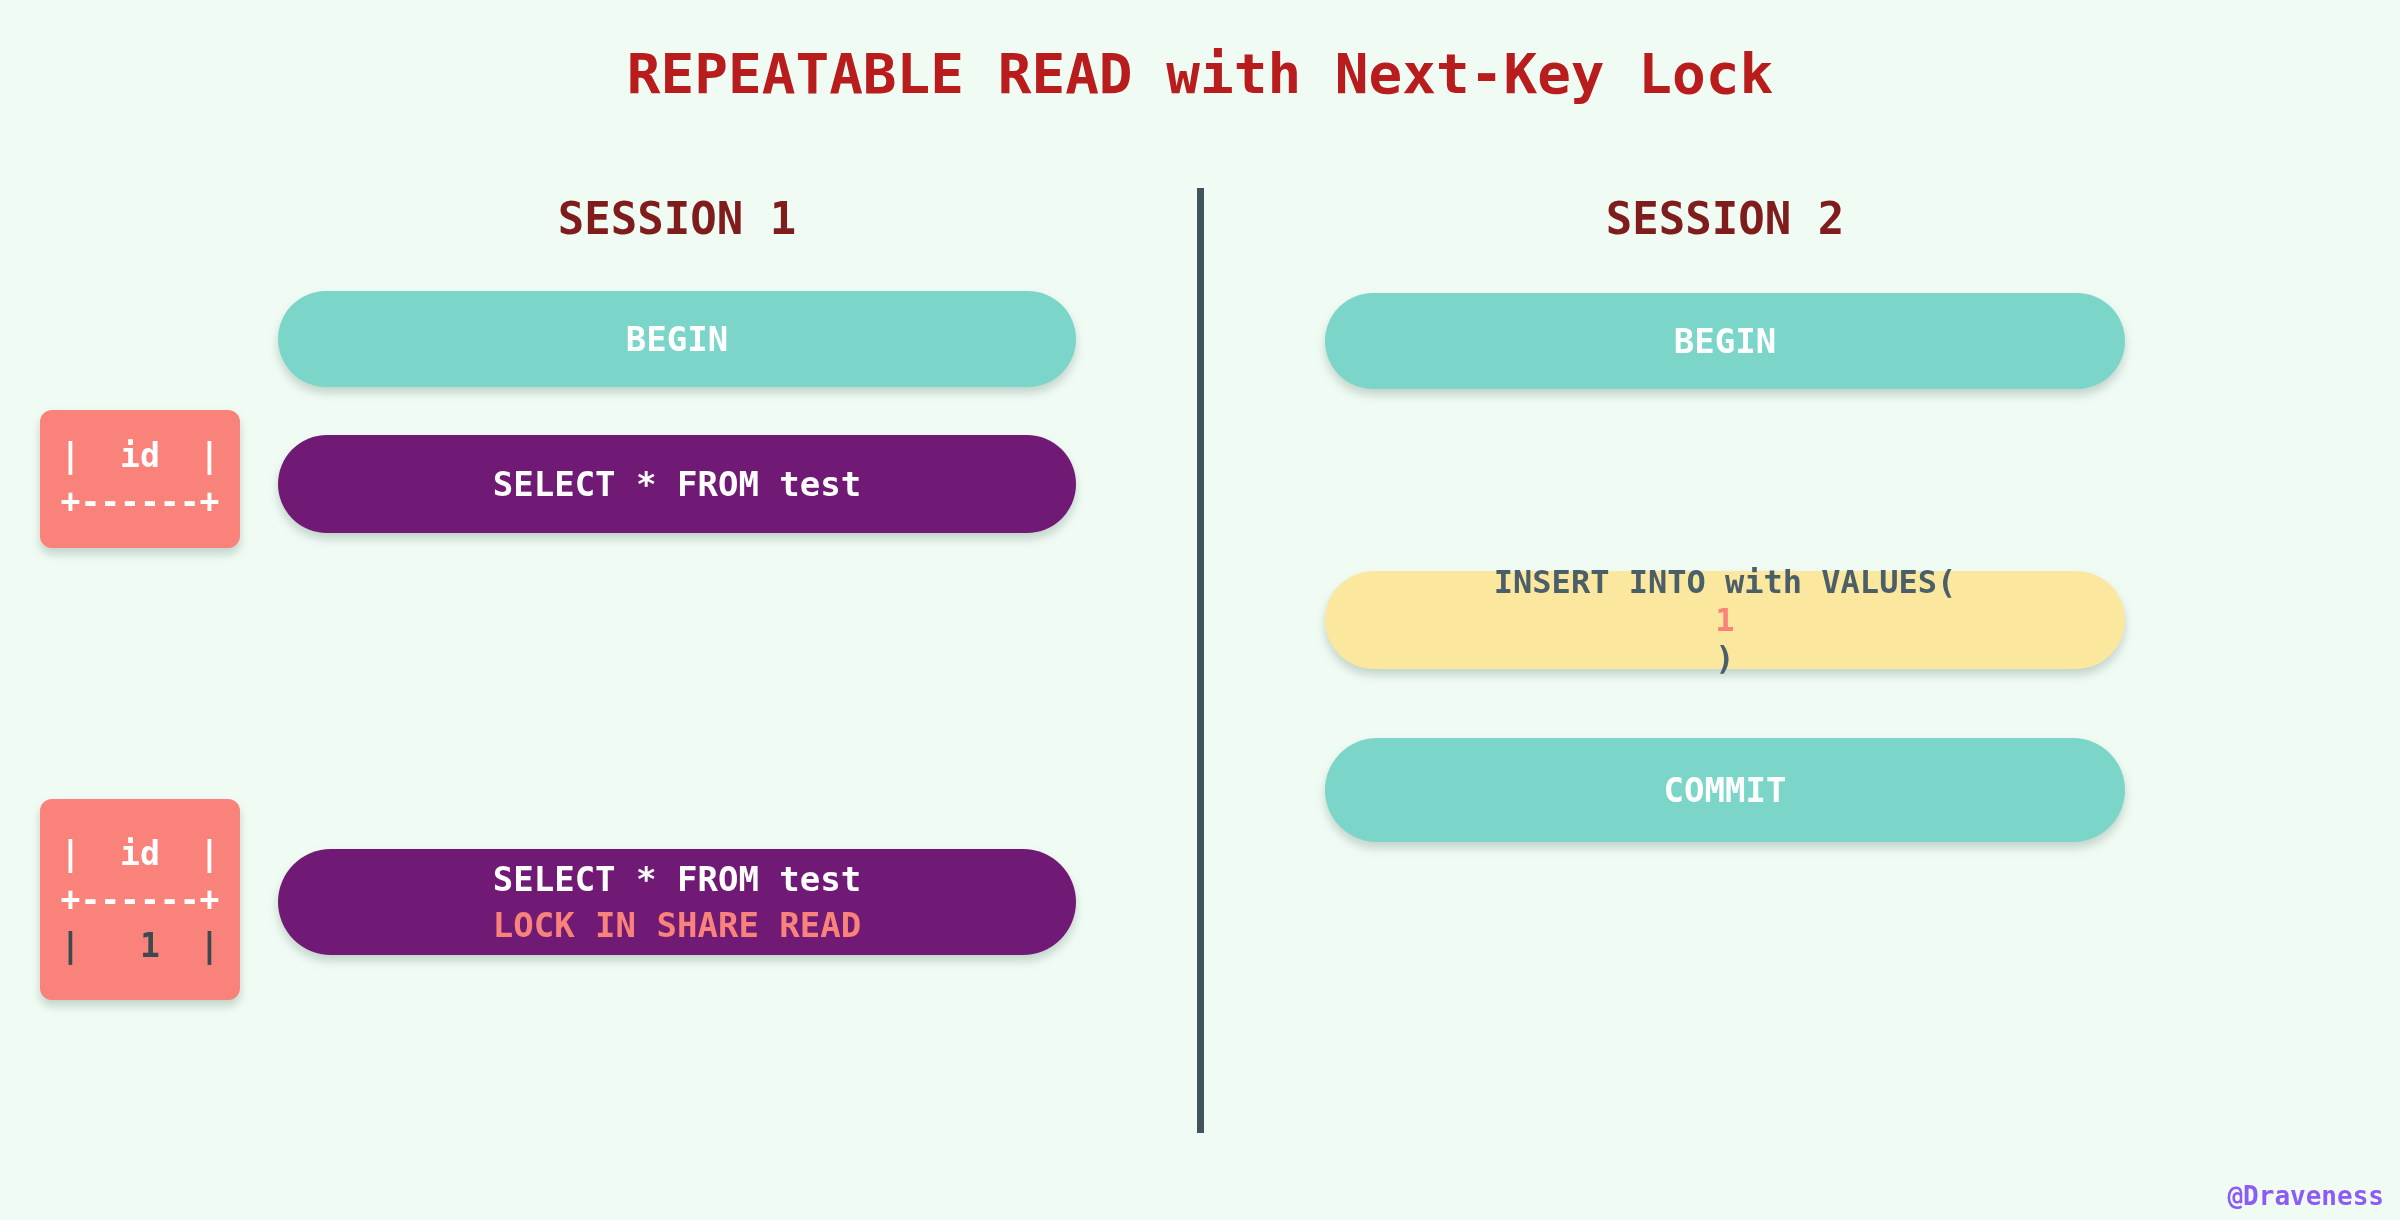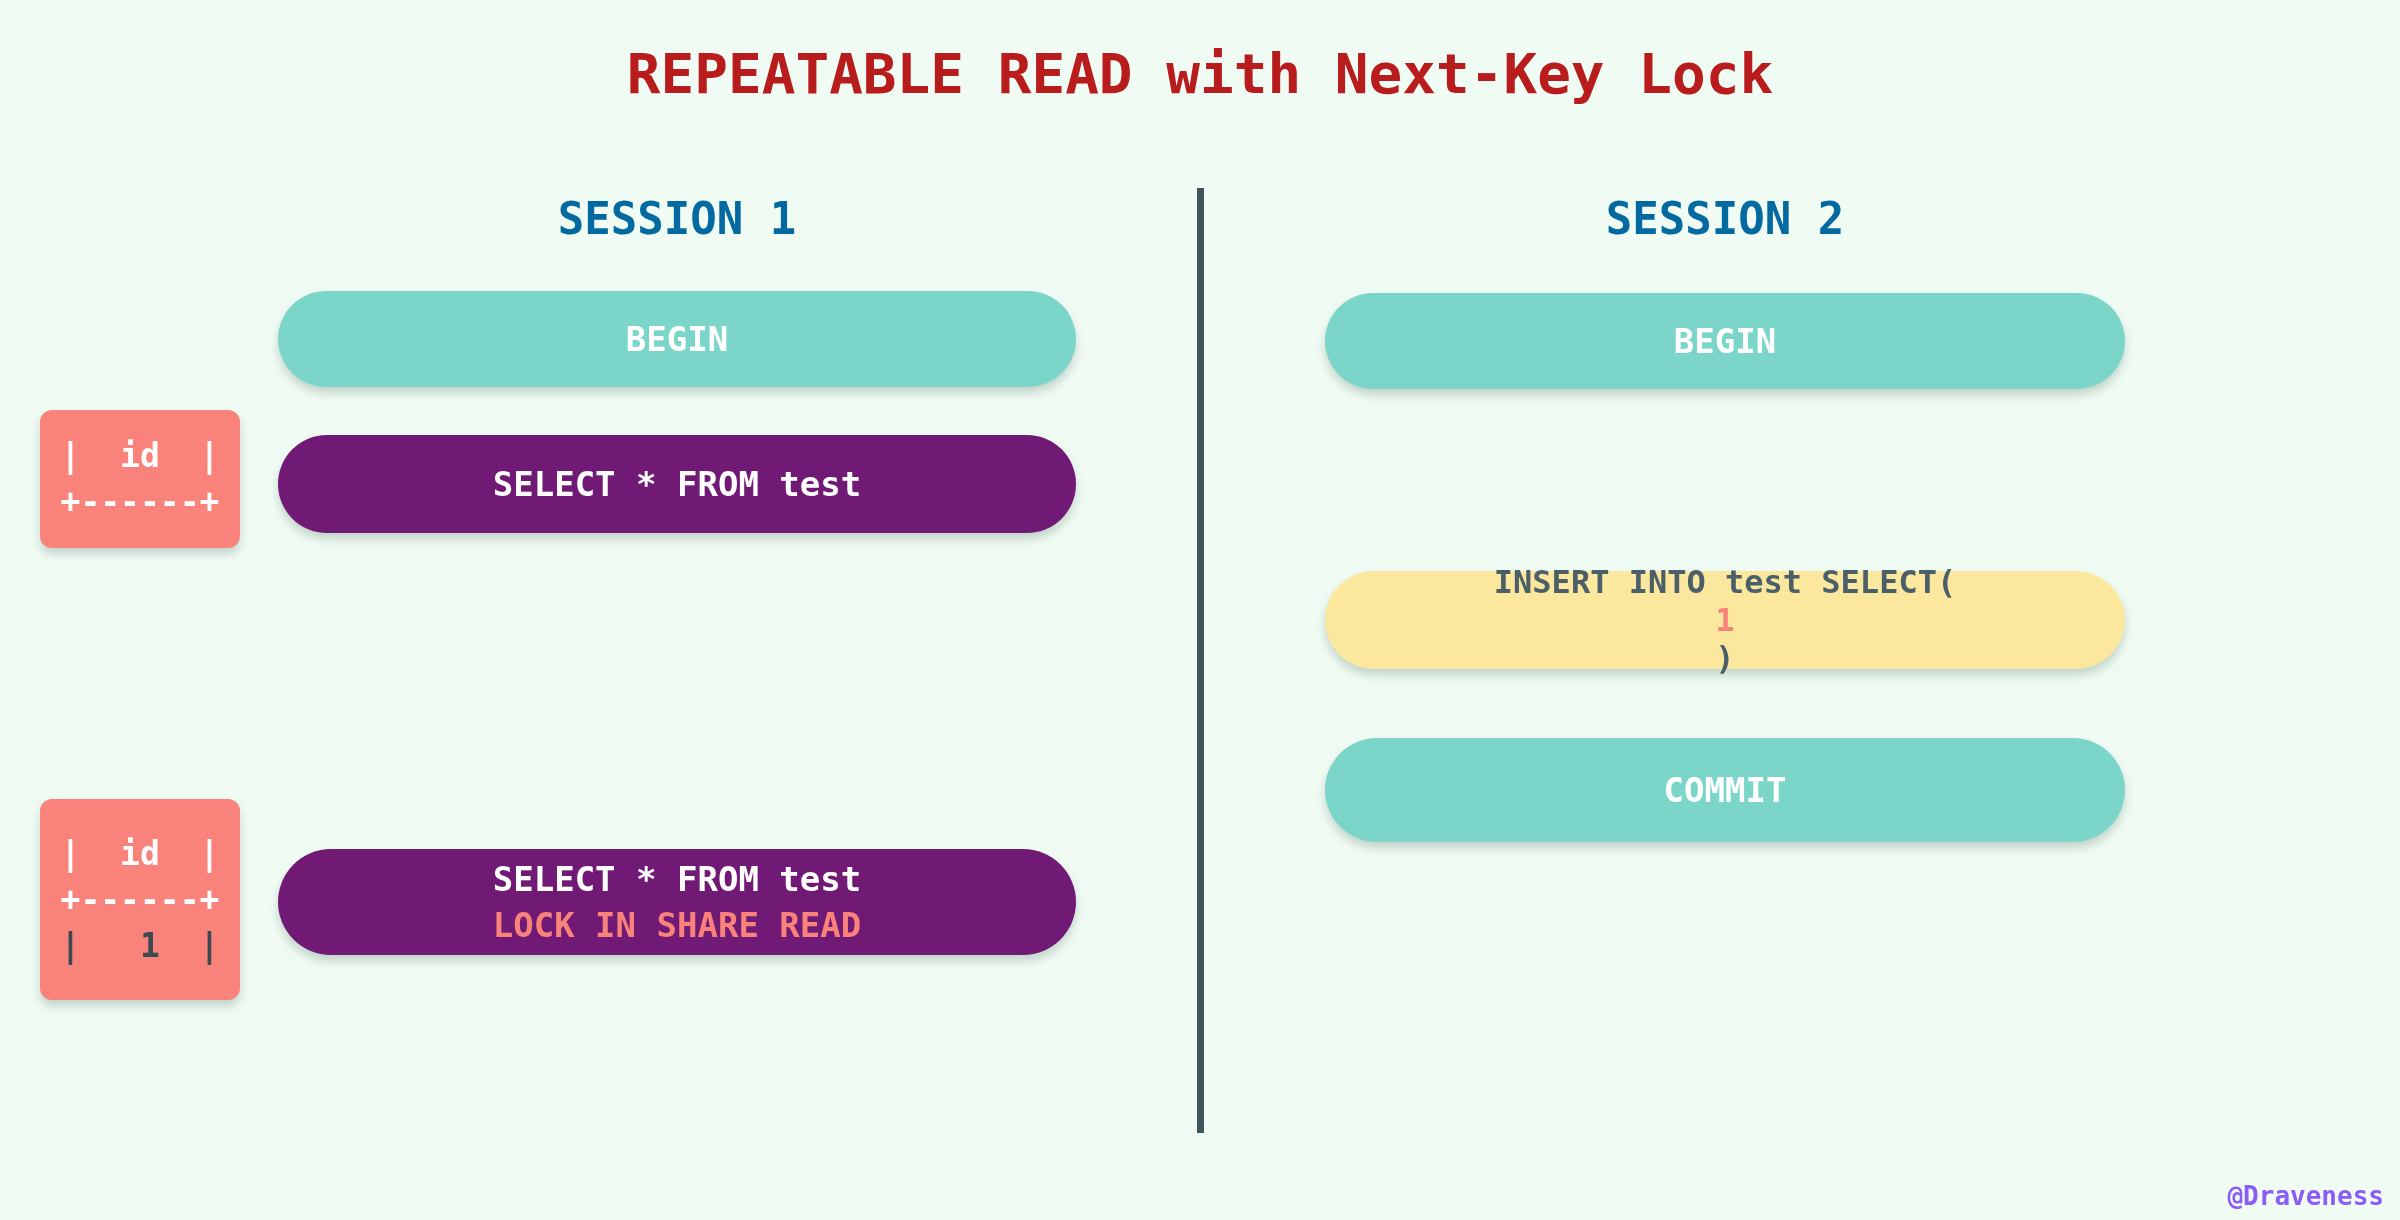--- a/index.html
+++ b/index.html
@@ -31,21 +31,21 @@
     letter-spacing: 0px;
   }
   .session-label {
     position: absolute;
     top: 194px;
     height: 50px;
     line-height: 50px;
     text-align: center;
     font-size: 44px;
     font-weight: bold;
-    color: #0369a1;
+    color: #7f1d1d;
   }
   .session-label.s1 { left: 278px; width: 798px; }
   .session-label.s2 { left: 1325px; width: 800px; }
   .divider {
     position: absolute;
     left: 1197px;
     top: 188px;
     width: 7px;
     height: 945px;
     background: #41535C;
@@ -136,19 +136,19 @@
   </div>
 
   <div class="resultbox box2">
     <div class="tline">|  id  |</div>
     <div class="tline">+------+</div>
     <div class="tline dark">|   1  |</div>
   </div>
 
   <div class="pill teal s2-begin">BEGIN</div>
 
-  <div class="pill yellow s2-insert"><span>INSERT INTO test SELECT(</span><span class="coral-val">1</span><span>)</span></div>
+  <div class="pill yellow s2-insert"><span>INSERT INTO with VALUES(</span><span class="coral-val">1</span><span>)</span></div>
 
   <div class="pill teal s2-commit">COMMIT</div>
 
   <div class="watermark">@Draveness</div>
 
 </div>
 
 </body></html>

